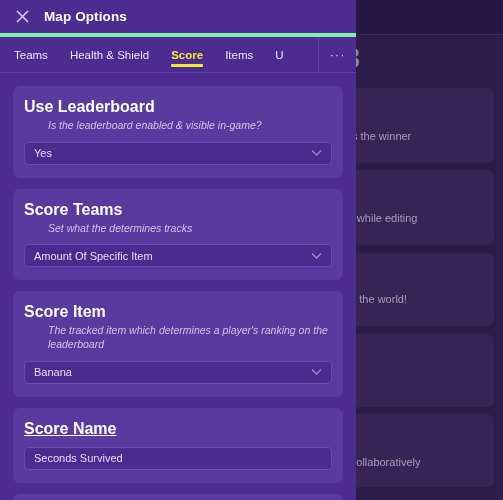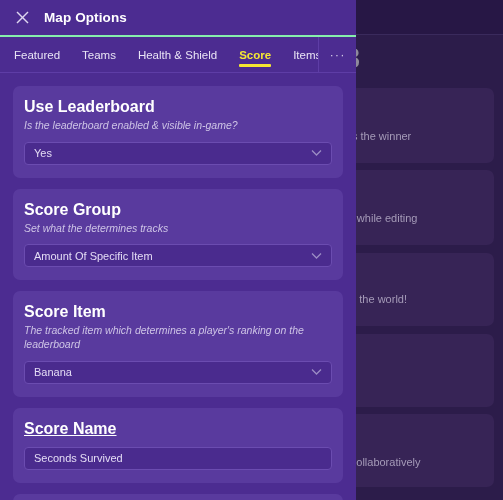--- a/index.html
+++ b/index.html
@@ -66,21 +66,21 @@
     height: 500px;
     background: #4c2c91;
     overflow: hidden;
   }
 
   
   #panel-header {
     position: relative;
     height: 37px;
     background: #4c2c91;
-    border-bottom: 2px solid #86efac;
+    border-bottom: 4px solid #86efac;
     display: flex;
     align-items: center;
   }
   #close-btn {
     width: 44px;
     height: 37px;
     display: flex;
     align-items: center;
     justify-content: center;
     cursor: pointer;
@@ -165,20 +165,21 @@
     font-weight: bold;
     color: #ffffff;
     margin-bottom: 3px;
   }
   .card-sub {
     font-size: 10.5px;
     font-style: italic;
     color: #cec4e6;
     margin-bottom: 9px;
     line-height: 1.3;
+    margin-left: 24px;
   }
   .card-title.no-sub { margin-bottom: 9px; text-decoration: underline; }
 
   .field {
     position: relative;
     height: 23px;
     background: #4a2b8e;
     border: 1px solid #6b4cb0;
     border-radius: 4px;
     display: flex;
@@ -231,21 +232,20 @@
         <svg width="13" height="13" viewBox="0 0 13 13">
           <line x1="1" y1="1" x2="12" y2="12" stroke="#ded6f0" stroke-width="1.4"></line>
           <line x1="12" y1="1" x2="1" y2="12" stroke="#ded6f0" stroke-width="1.4"></line>
         </svg>
       </button>
       <div id="panel-title">Map Options</div>
     </div>
 
     <div id="tabbar">
       <div id="tabs-container" style="display:flex;align-items:stretch;">
-          <button class="tab">Featured</button>
           <button class="tab">Teams</button>
           <button class="tab">Health &amp; Shield</button>
           <button class="tab active">Score</button>
           <button class="tab">Items</button>
           <button class="tab">U</button>
         </div>
       <button id="tab-overflow">···</button>
     </div>
 
     <div id="panel-body">
@@ -254,21 +254,21 @@
             <div class="card-title">Use Leaderboard</div>
             <div class="card-sub">Is the leaderboard enabled &amp; visible in-game?</div>
             <div class="field">
               <span class="field-value">Yes</span>
               <svg class="chevron" width="11" height="7" viewBox="0 0 11 7">
                 <polyline points="1,1 5.5,5.5 10,1" fill="none" stroke="#9b8cc4" stroke-width="1.3"></polyline>
               </svg>
             </div>
           </div>
           <div class="card">
-            <div class="card-title">Score Group</div>
+            <div class="card-title">Score Teams</div>
             <div class="card-sub">Set what the determines tracks</div>
             <div class="field">
               <span class="field-value">Amount Of Specific Item</span>
               <svg class="chevron" width="11" height="7" viewBox="0 0 11 7">
                 <polyline points="1,1 5.5,5.5 10,1" fill="none" stroke="#9b8cc4" stroke-width="1.3"></polyline>
               </svg>
             </div>
           </div>
           <div class="card">
             <div class="card-title">Score Item</div>

